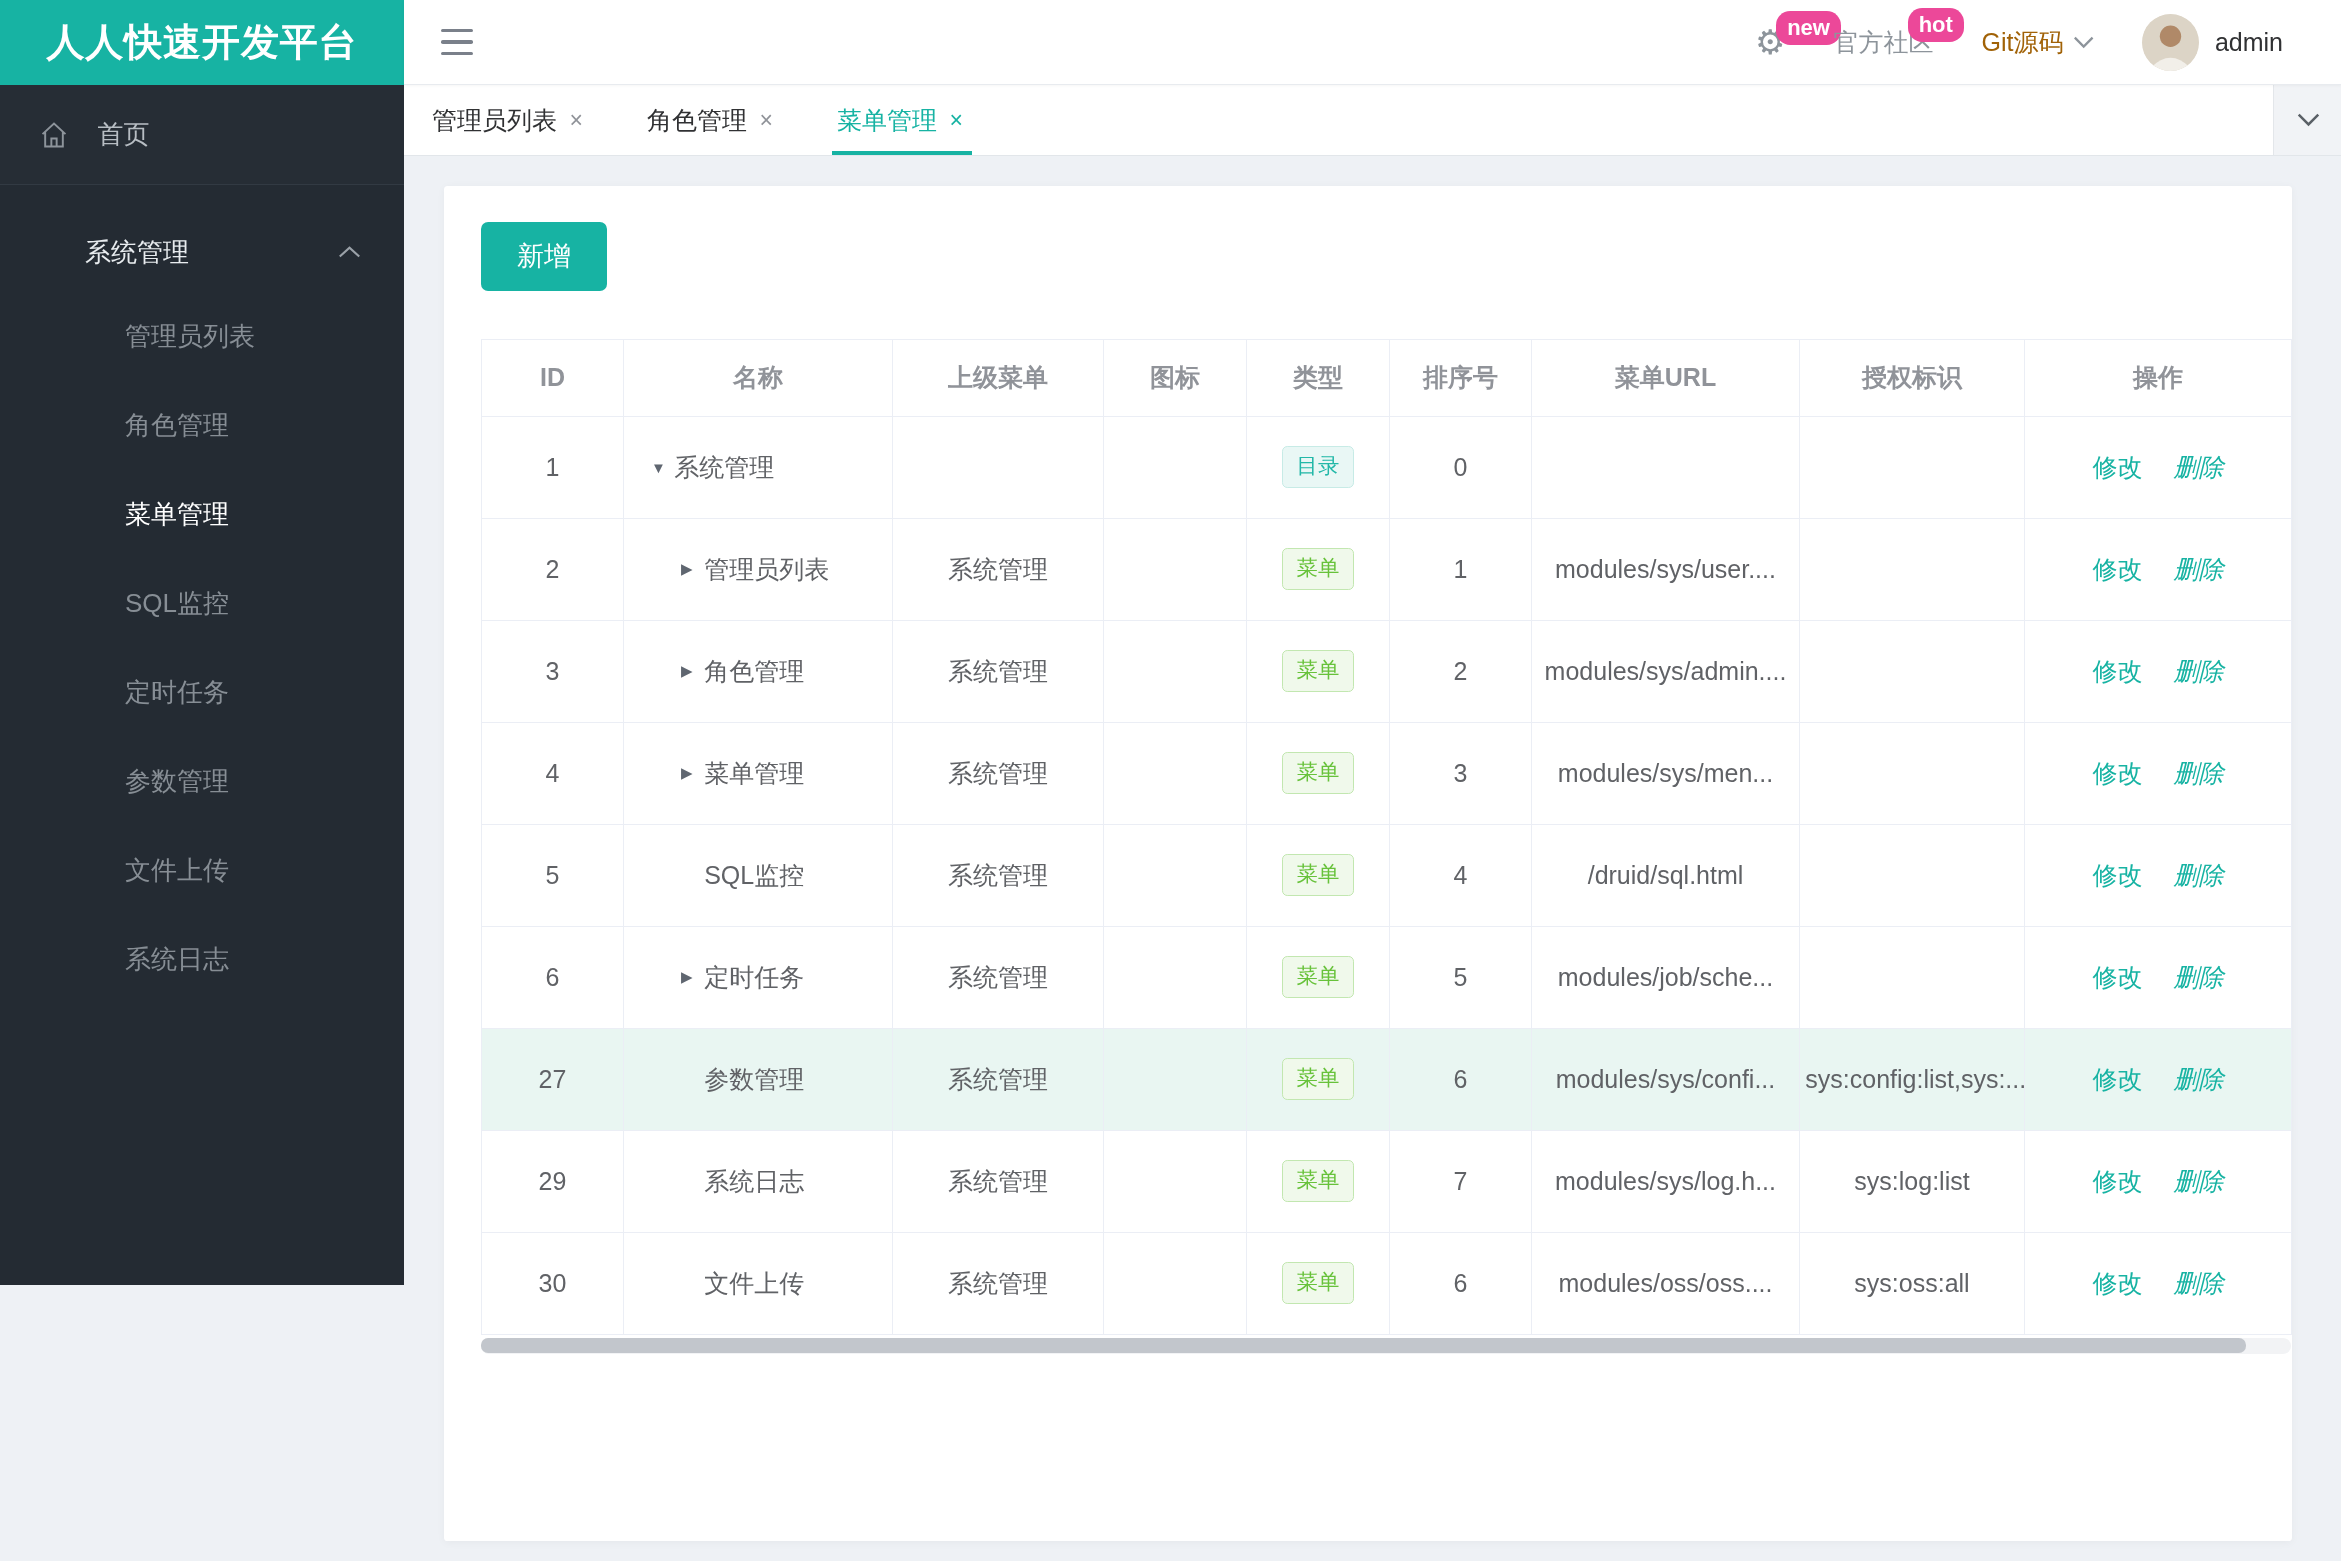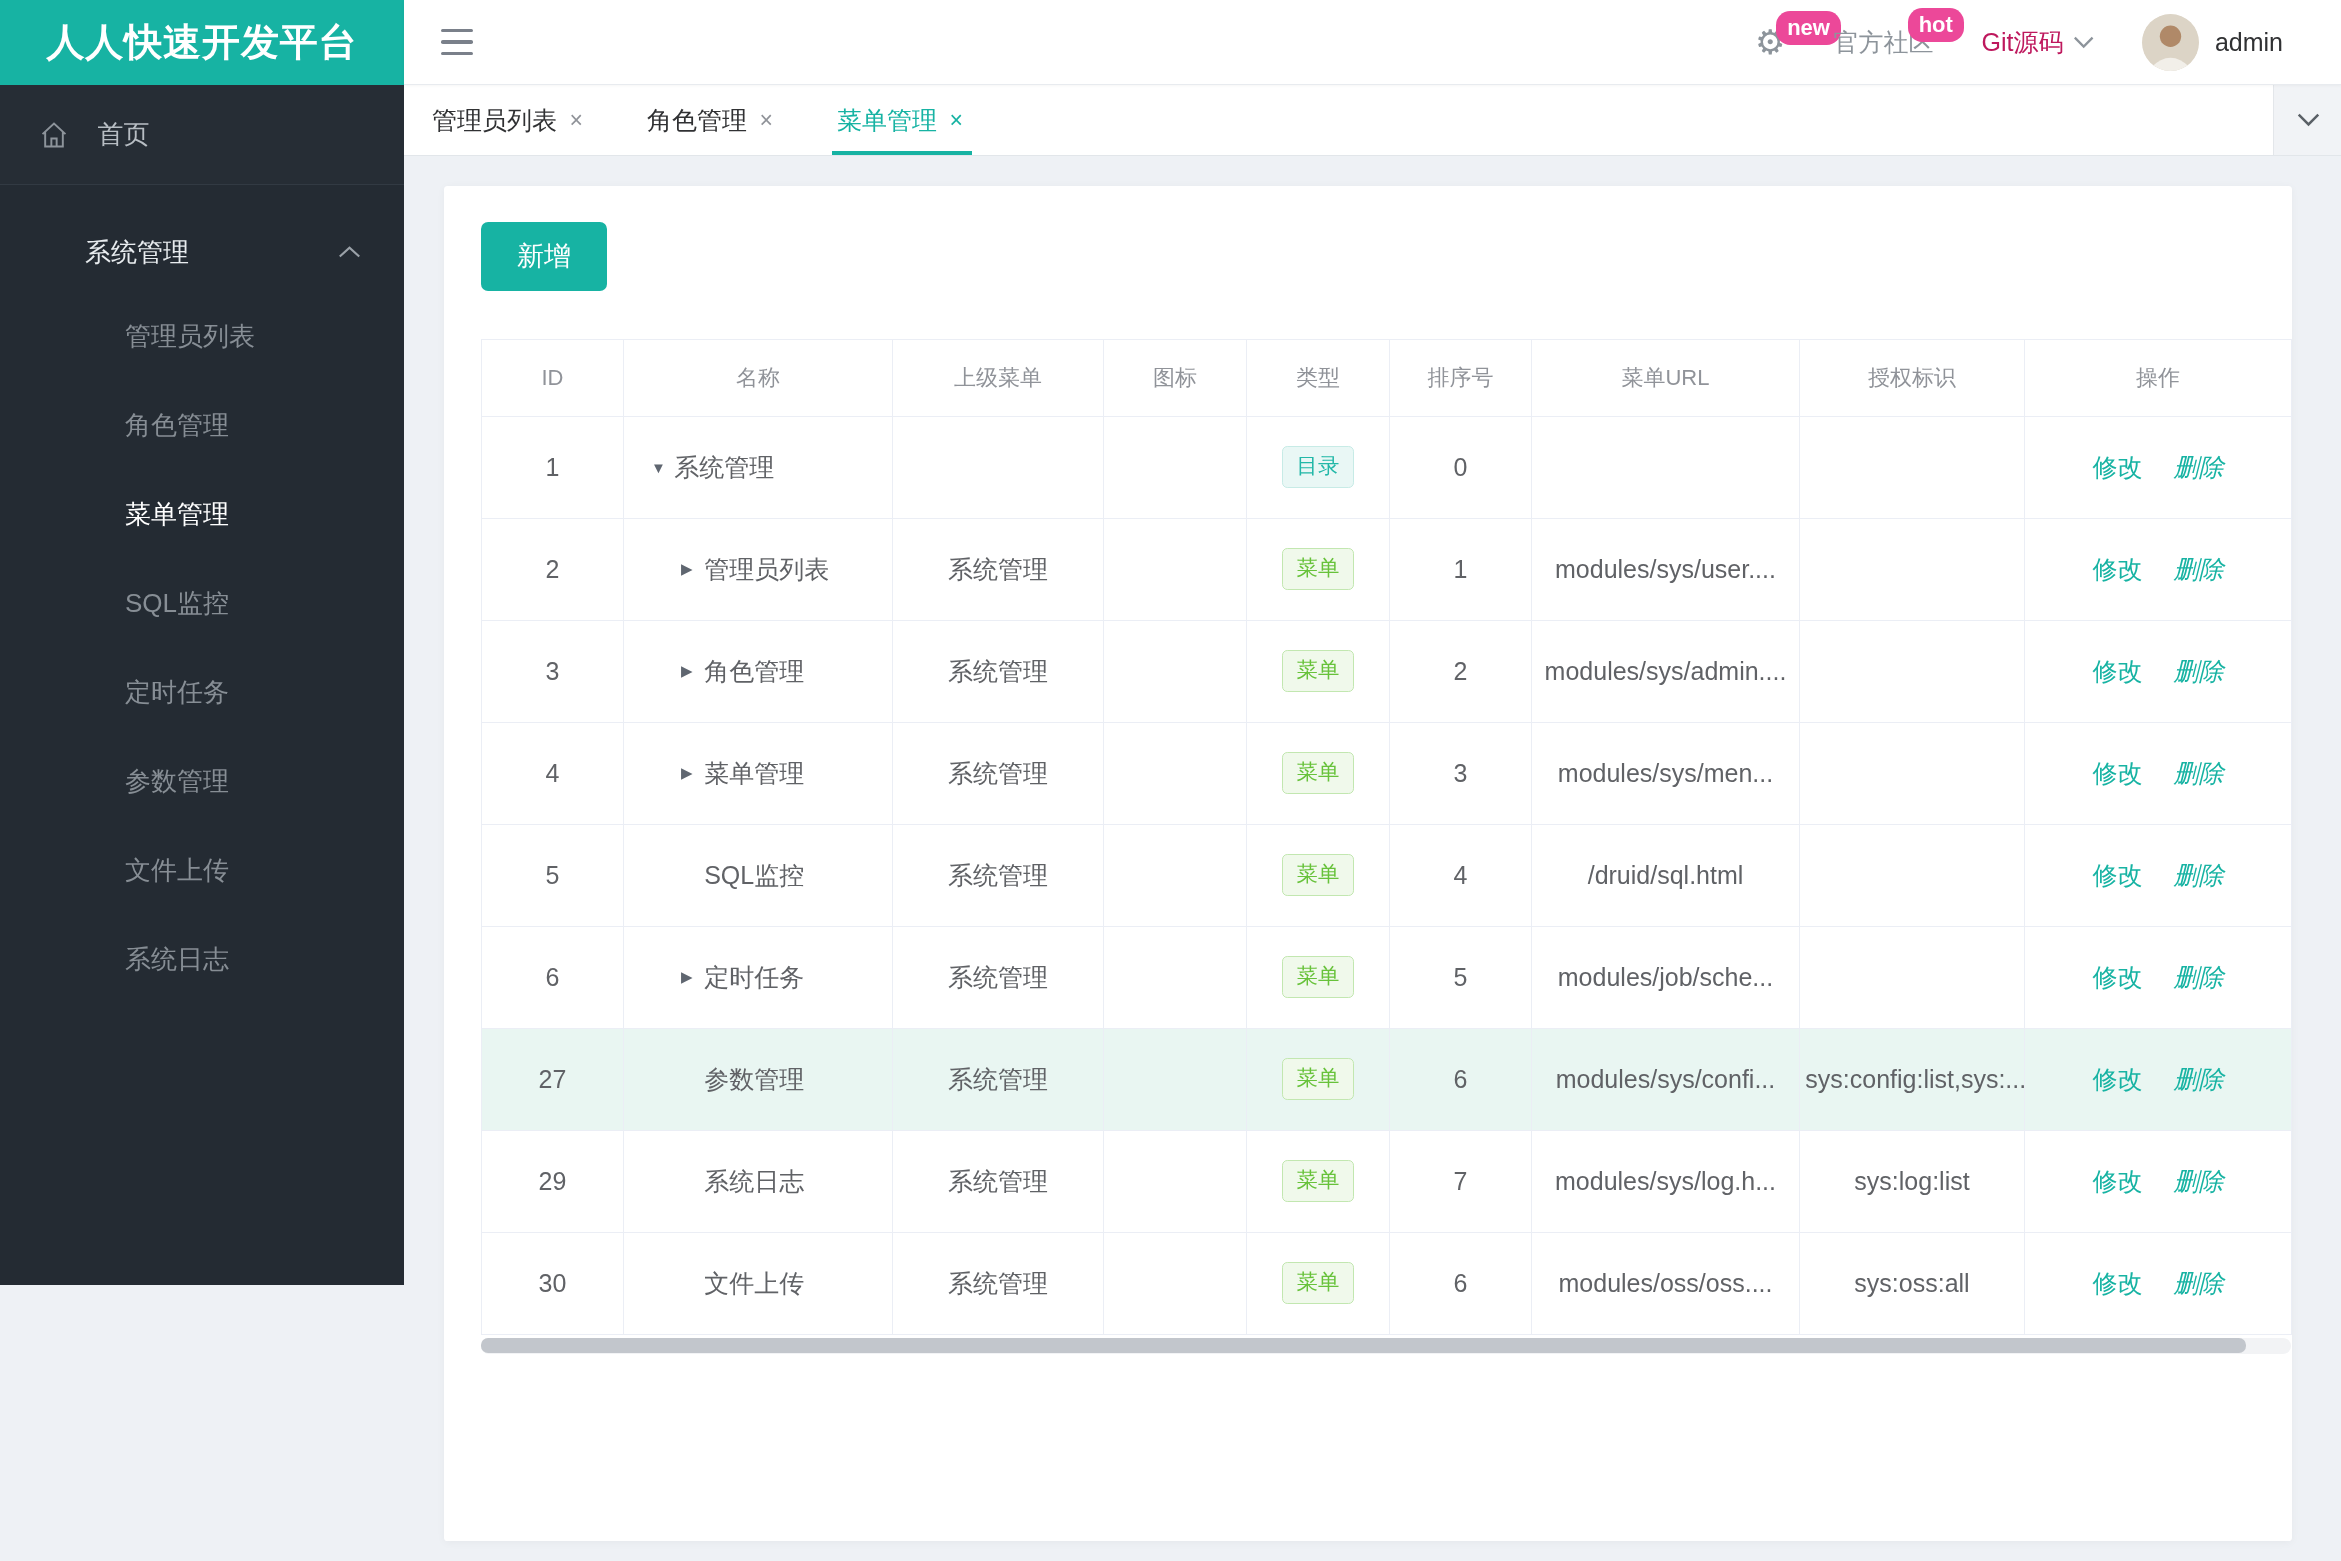--- a/index.html
+++ b/index.html
@@ -18,21 +18,21 @@
     border-bottom:0.9px solid #E8EBEF; box-shadow:0 0.9px 3.6px rgba(0,21,41,.05);
     display:flex;align-items:center;justify-content:space-between;padding:0 59px 0 37px;z-index:5;}
   .hamburger{width:32px;display:flex;flex-direction:column;gap:8px;cursor:pointer;}
   .hamburger i{display:block;height:3.6px;background:#7A808A;border-radius:1.8px;}
   .top-right{display:flex;align-items:center;gap:48px;}
   .top-item{position:relative;display:flex;align-items:center;font-size:25px;color:#8D949B;cursor:pointer;}
   .gear{font-size:34px;line-height:1;color:#8D949B;}
   .pill{position:absolute;top:-14.2px;left:21.4px;background:#ec4899;color:#fff;font-size:22px;
     line-height:1;padding:6.2px 10.7px;border-radius:14.2px;font-weight:700;}
   .pill.hot-pill{left:auto;right:-30px;top:-18px;}
-  .git-label{color:#be185d;}
+  .git-label{color:#a16207;}
   .chev{margin-left:9px;}
   .user{display:flex;align-items:center;gap:16px;}
   .avatar{width:57px;height:57px;border-radius:50%;background:#E8E2D8;overflow:hidden;
     display:flex;align-items:center;justify-content:center;}
   .admin-name{font-size:25px;color:#303133;}
   
   .sidebar{position:absolute;left:0;top:85px;width:404px;height:1100px;background:#272E37;}
   .side-home{height:100px;display:flex;align-items:center;gap:28.5px;padding-left:39px;
     color:#B7BDC3;font-size:26px;border-bottom:0.9px solid #323A43;cursor:pointer;background:#262D35;}
   .side-group{background:#242B33;padding-top:27px;height:100%;}
@@ -57,21 +57,21 @@
   .content{position:absolute;left:404px;top:157px;width:1938px;height:1405px;background:#EEF1F5;}
   .card{position:absolute;left:40px;top:28.5px;width:1848px;height:1355px;background:#fff;
     border-radius:3.6px;box-shadow:0 1.8px 9px rgba(0,0,0,.04);}
   .btn-add{position:absolute;left:37px;top:36px;width:126px;height:69px;background:#17B3A3;
     color:#fff;font-size:27px;border:none;border-radius:7.1px;cursor:pointer;
     font-family:inherit;display:flex;align-items:center;justify-content:center;}
   
   .table-wrap{position:absolute;left:37px;top:153px;width:1810px;}
   table{border-collapse:collapse;table-layout:fixed;width:1810px;background:#fff;font-size:25px;}
   th,td{border:0.9px solid #EBEEF5;text-align:center;vertical-align:middle;overflow:hidden;white-space:nowrap;}
-  th{height:77px;color:#909399;font-weight:400;font-size:22px;background:#fff;}
+  th{height:77px;color:#909399;font-weight:700;font-size:25px;background:#fff;}
   td{height:102px;color:#606266;}
   tr.hl td{background:#E9F6F2;}
   .name-cell{display:flex;align-items:center;text-align:left;}
   .name-cell .tree-arrow{width:19.6px;margin-right:3.6px;font-size:15px;color:#5F6670;flex:0 0 19.6px;}
   .lv0{padding-left:27px;} .lv1{padding-left:57px;}
   .badge{display:inline-block;padding:7.1px 13.4px;font-size:21.4px;border-radius:5.3px;line-height:1.2;}
   .badge-dir{color:#23B8A8;background:#E9F7F5;border:0.9px solid #C7EBE6;}
   .badge-menu{color:#67C23A;background:#F0F9EB;border:0.9px solid #C2E7B0;}
   .op-link{color:#17B3A3;text-decoration:none;font-size:25px;cursor:pointer;}
   .op-link + .op-link{margin-left:31px;font-style:italic;}

